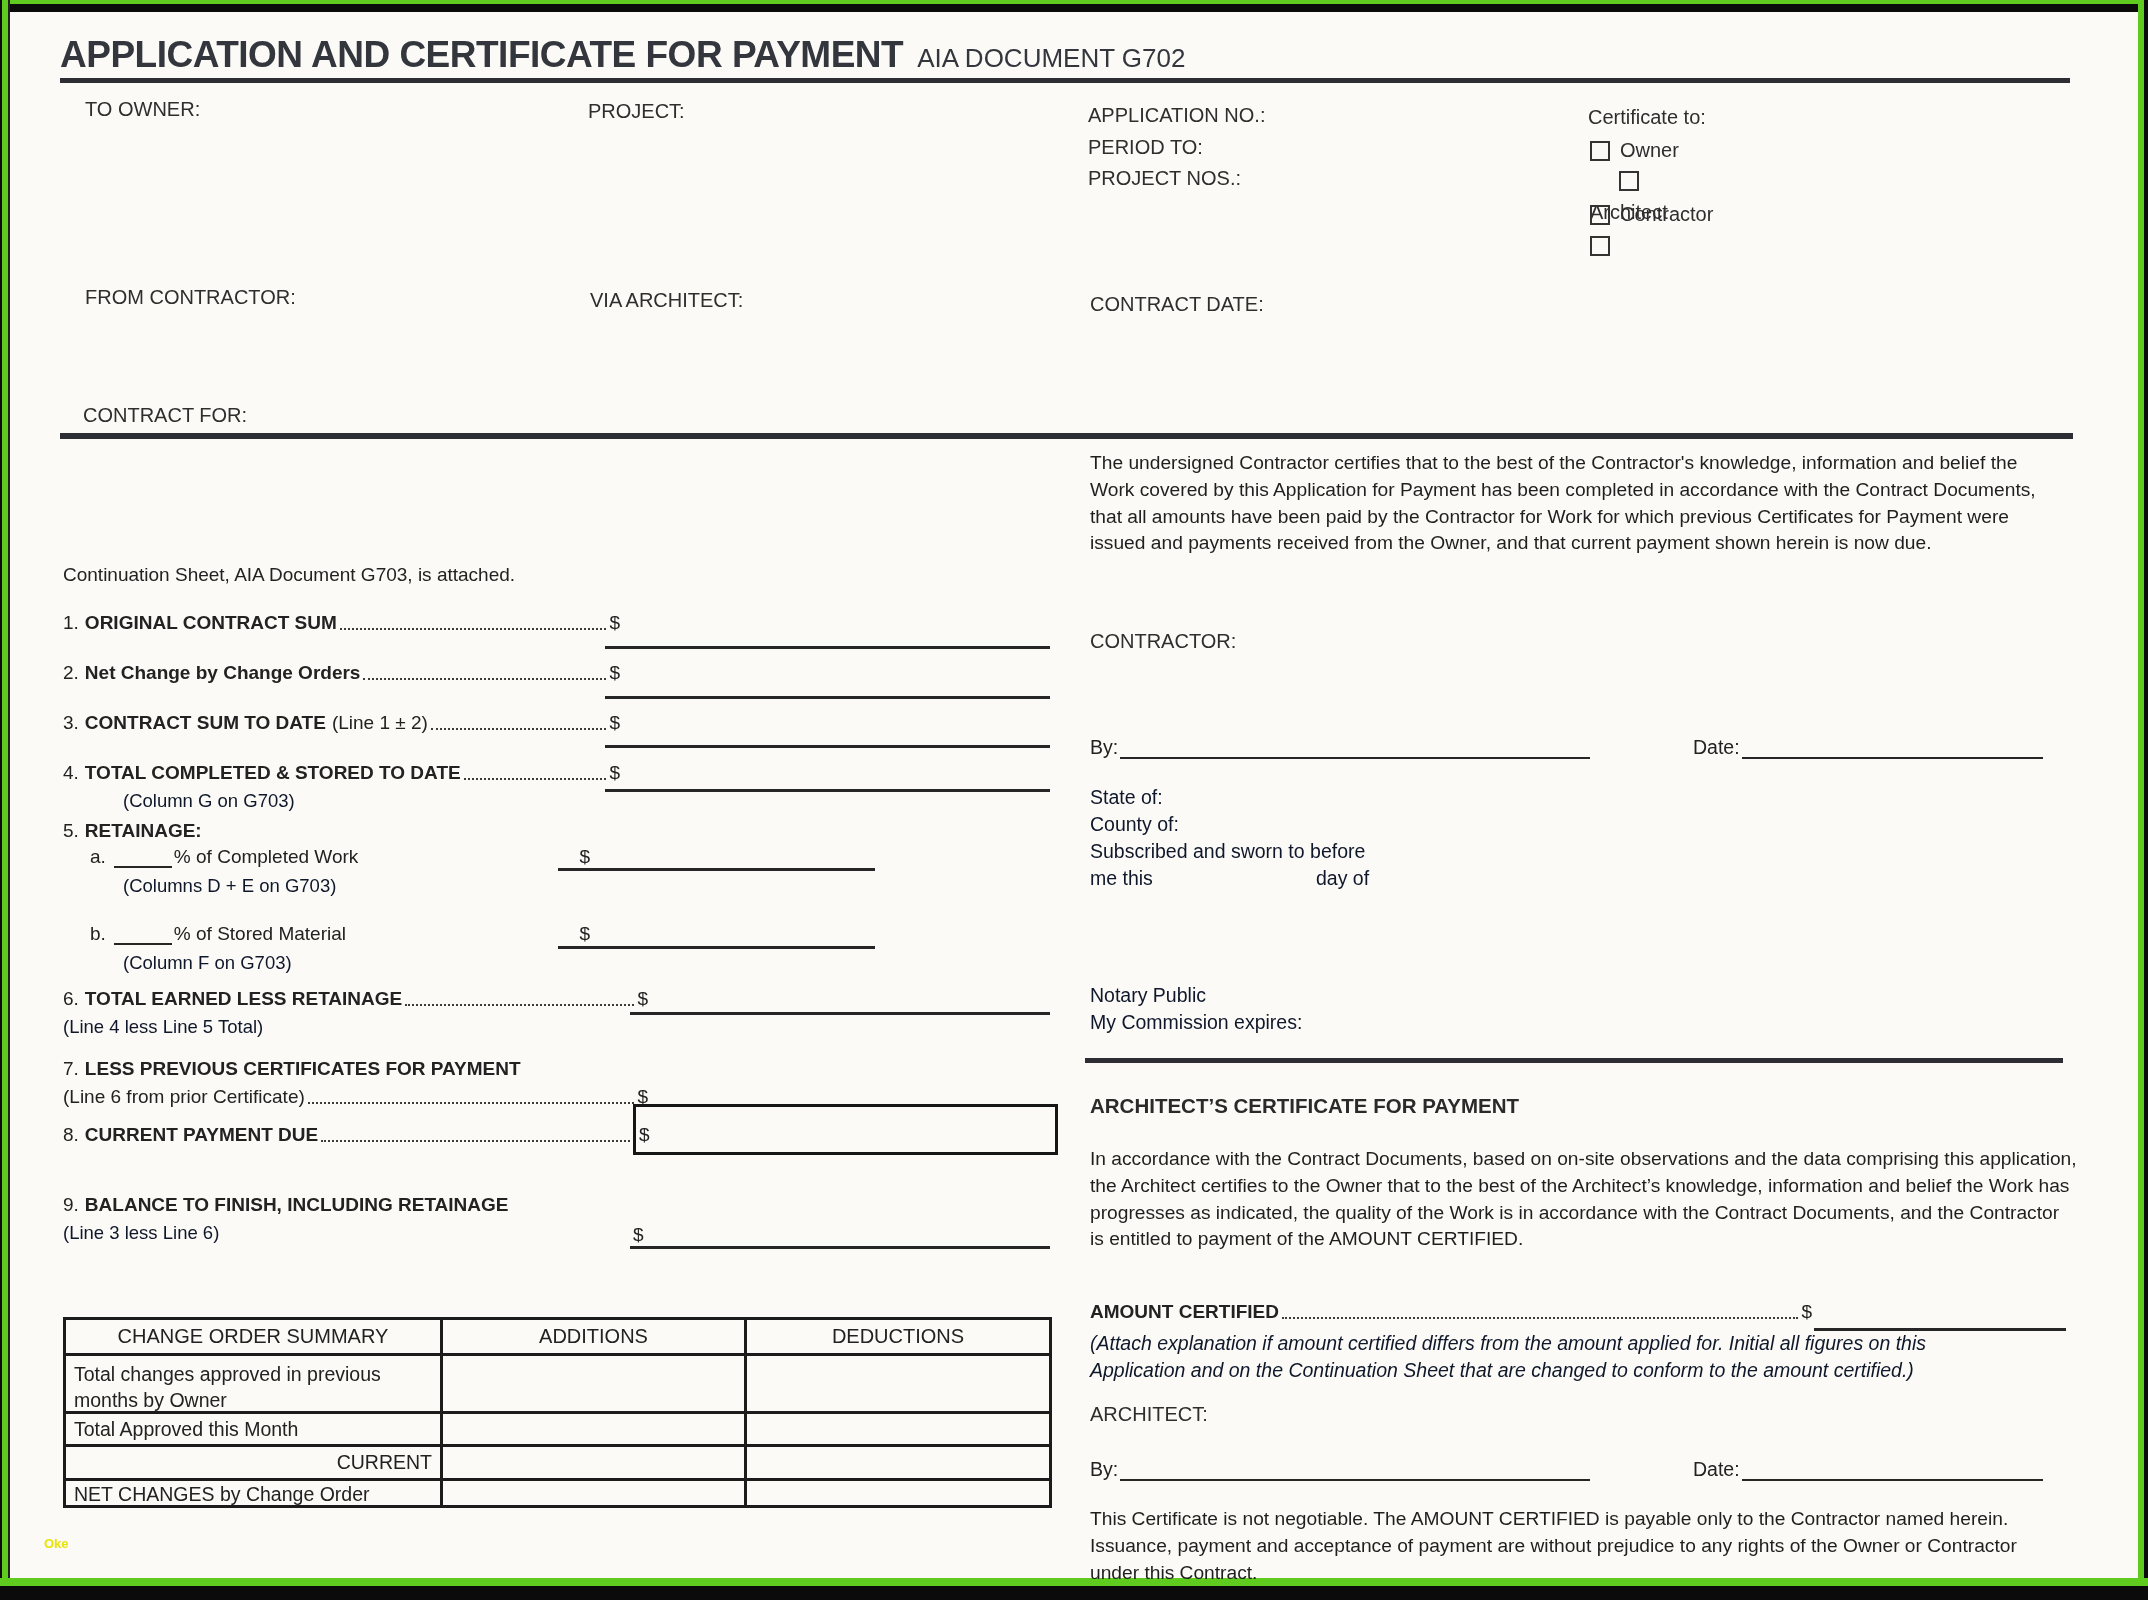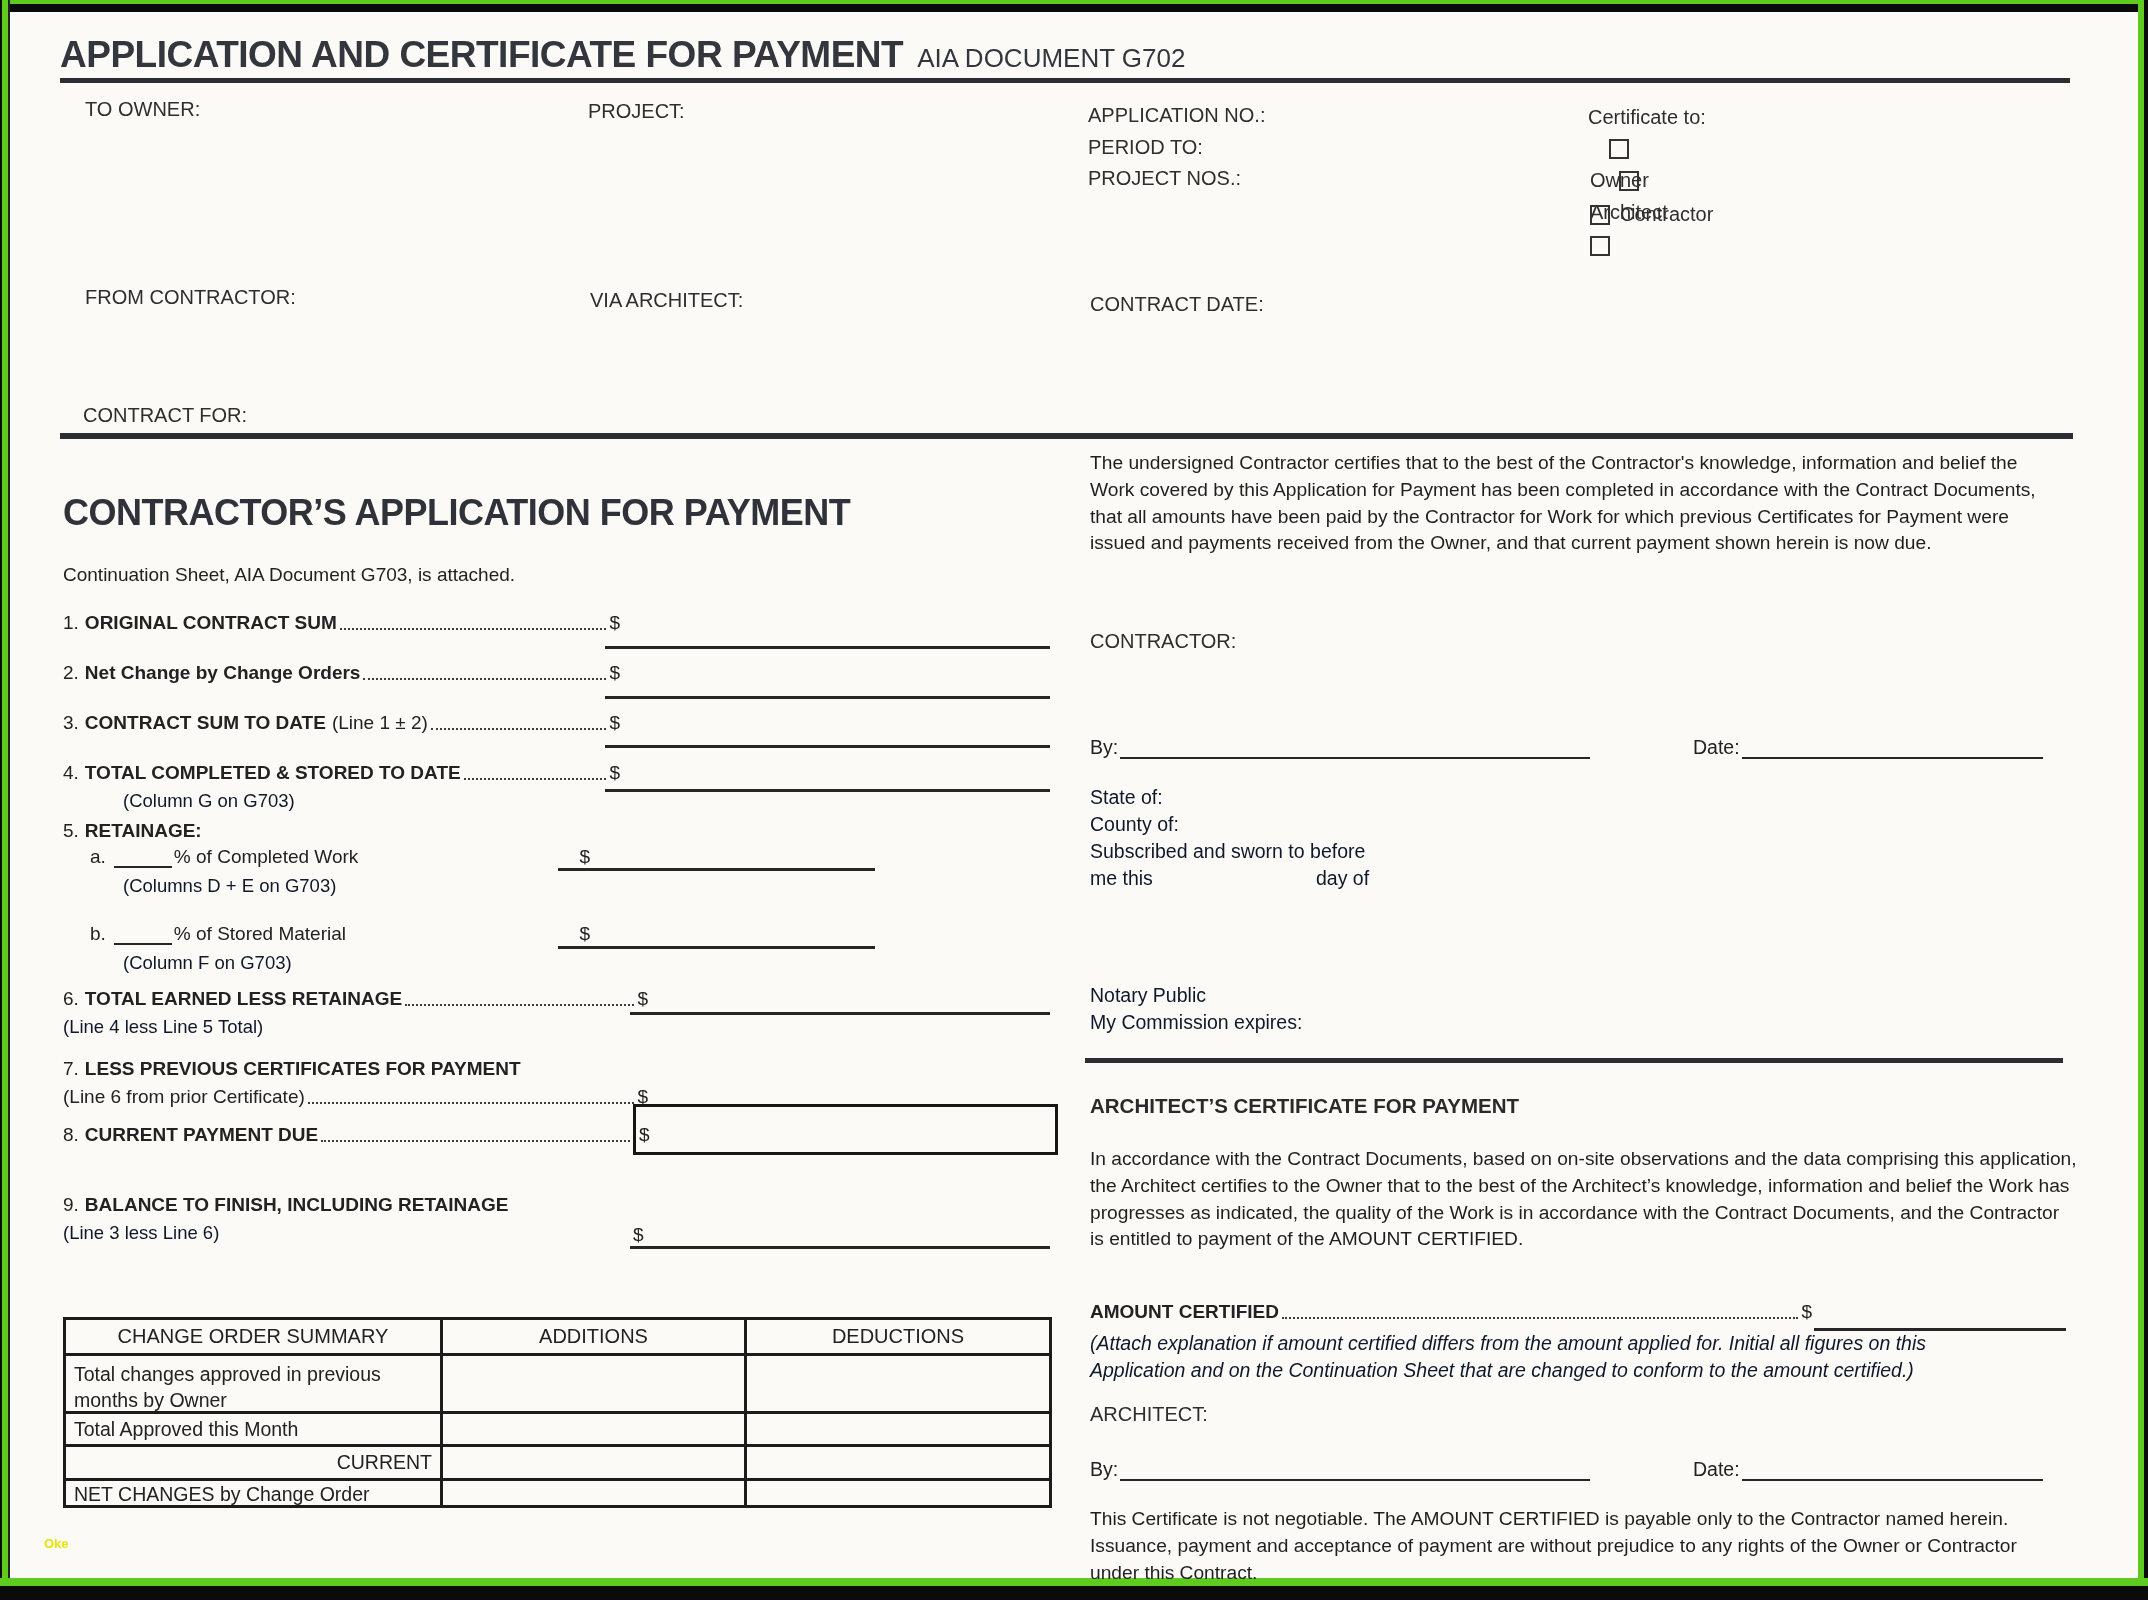--- a/index.html
+++ b/index.html
@@ -86,21 +86,21 @@
   </div>
   <div class="abs rule" style="left:60px;top:78px;width:2010px;height:5px;"></div>
 
   <div class="abs lbl" style="left:85px;top:98px;">TO OWNER:</div>
   <div class="abs lbl" style="left:588px;top:100px;">PROJECT:</div>
   <div class="abs lbl" style="left:1088px;top:104px;">APPLICATION NO.:</div>
   <div class="abs lbl" style="left:1088px;top:136px;">PERIOD TO:</div>
   <div class="abs lbl" style="left:1088px;top:167px;">PROJECT NOS.:</div>
 
   <div class="abs lbl" style="left:1588px;top:106px;">Certificate to:</div>
-  <div class="abs" style="left:1590px;top:139px;display:flex;align-items:center;gap:10px;flex-direction:column;">
+  <div class="abs" style="left:1590px;top:139px;display:flex;align-items:center;gap:10px;">
     <span class="cb"></span>
     <span class="lbl">Owner</span>
   </div>
   <div class="abs" style="left:1590px;top:171px;display:flex;align-items:center;gap:10px;flex-direction:column;">
     <span class="cb"></span>
     <span class="lbl">Architect</span>
   </div>
   <div class="abs" style="left:1590px;top:203px;display:flex;align-items:center;gap:10px;">
     <span class="cb"></span>
     <span class="lbl">Contractor</span>
@@ -110,21 +110,20 @@
     <span class="lbl"></span>
   </div>
 
   <div class="abs lbl" style="left:85px;top:286px;">FROM CONTRACTOR:</div>
   <div class="abs lbl" style="left:590px;top:289px;">VIA ARCHITECT:</div>
   <div class="abs lbl" style="left:1090px;top:293px;">CONTRACT DATE:</div>
   <div class="abs lbl" style="left:83px;top:404px;">CONTRACT FOR:</div>
 
   <div class="abs rule" style="left:60px;top:433px;width:2013px;height:6px;"></div>
 
-  <div class="abs big-title" style="left:63px;top:492px;">CONTRACTOR’S APPLICATION FOR PAYMENT</div>
   <div class="abs intro" style="left:63px;top:564px;">Continuation Sheet, AIA Document G703, is attached.</div>
 
   <div class="abs item" style="left:63px;top:612px;width:557px;">
     <span class="num">1.</span>
     <span class="b">ORIGINAL CONTRACT SUM</span>
     <span class="leader"></span>
     <span>$</span>
   </div>
   <div class="abs fill-line" style="left:605px;top:646px;width:445px;"></div>
 

